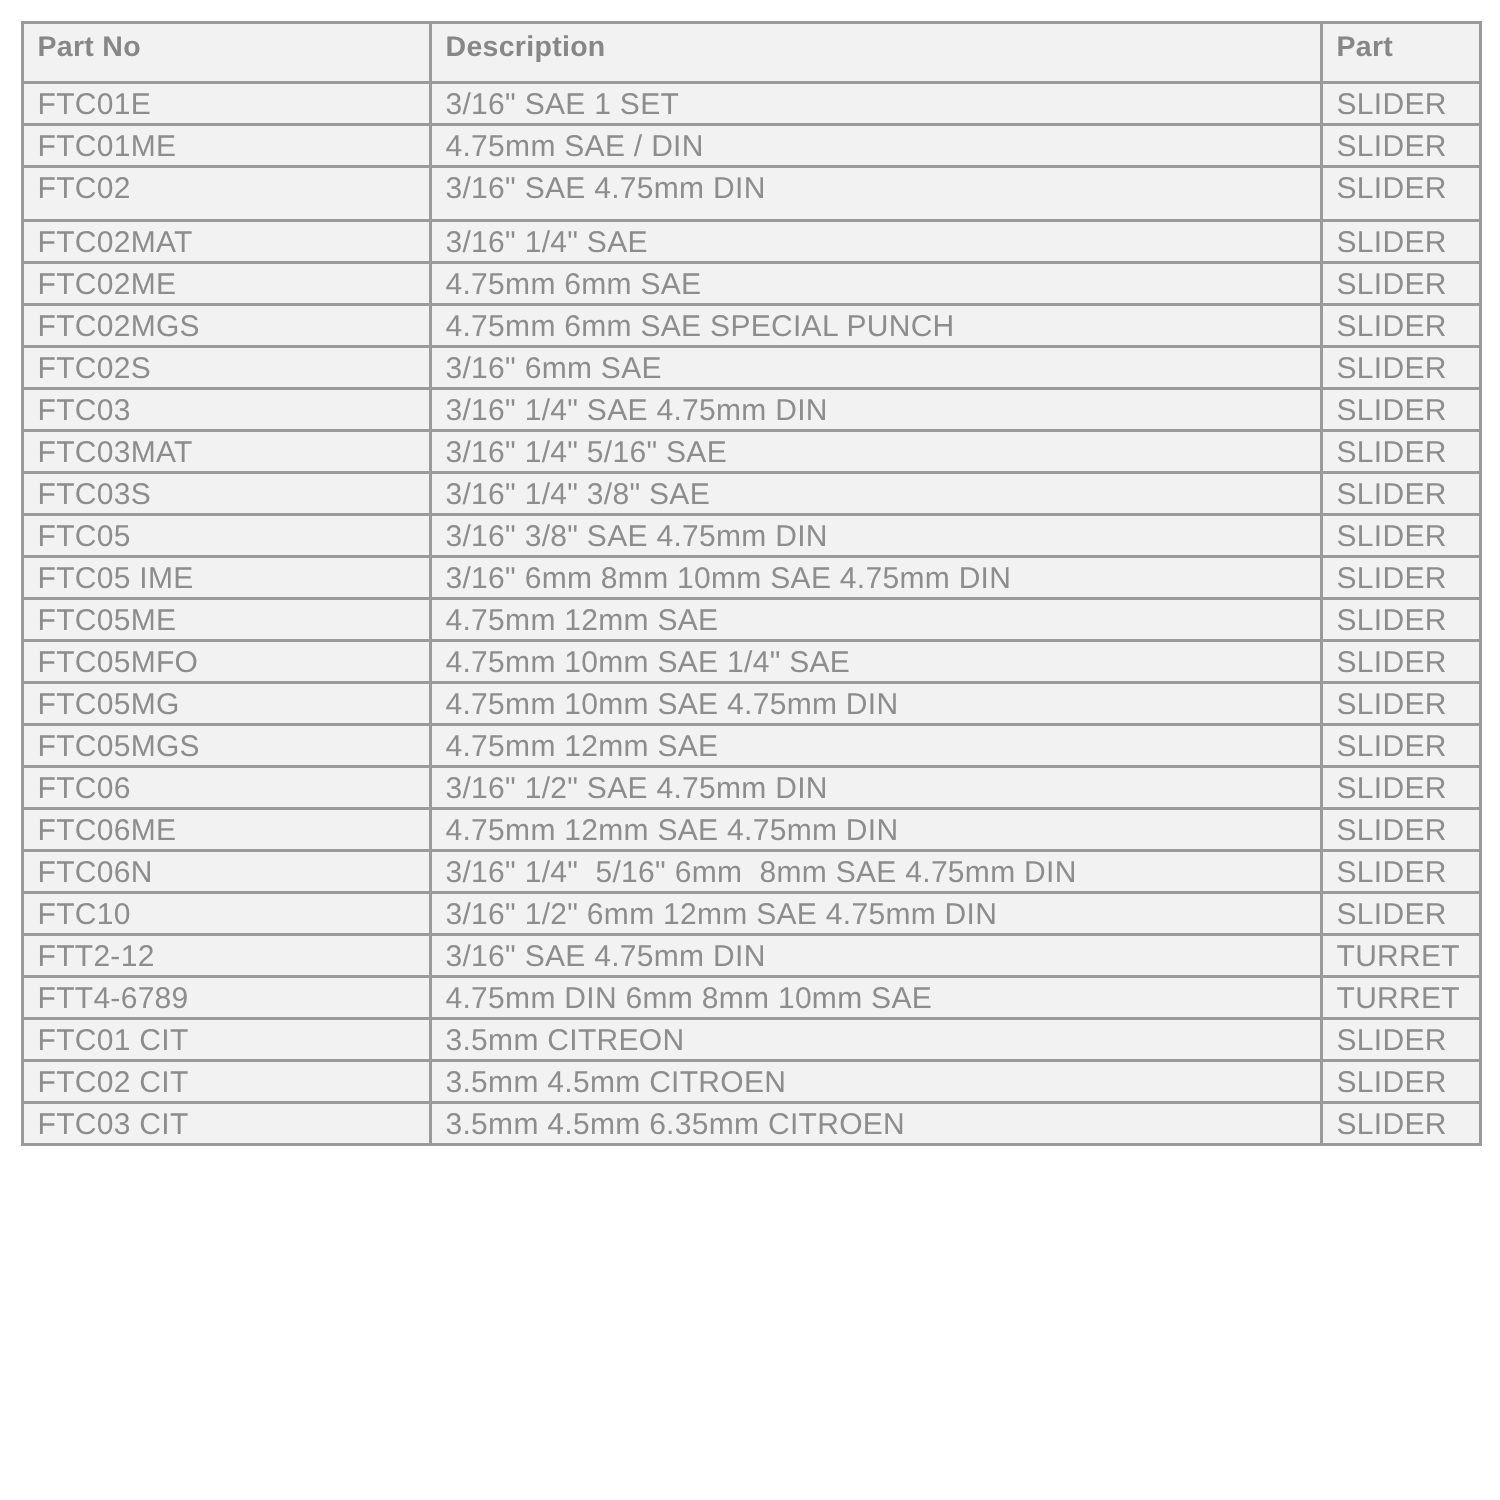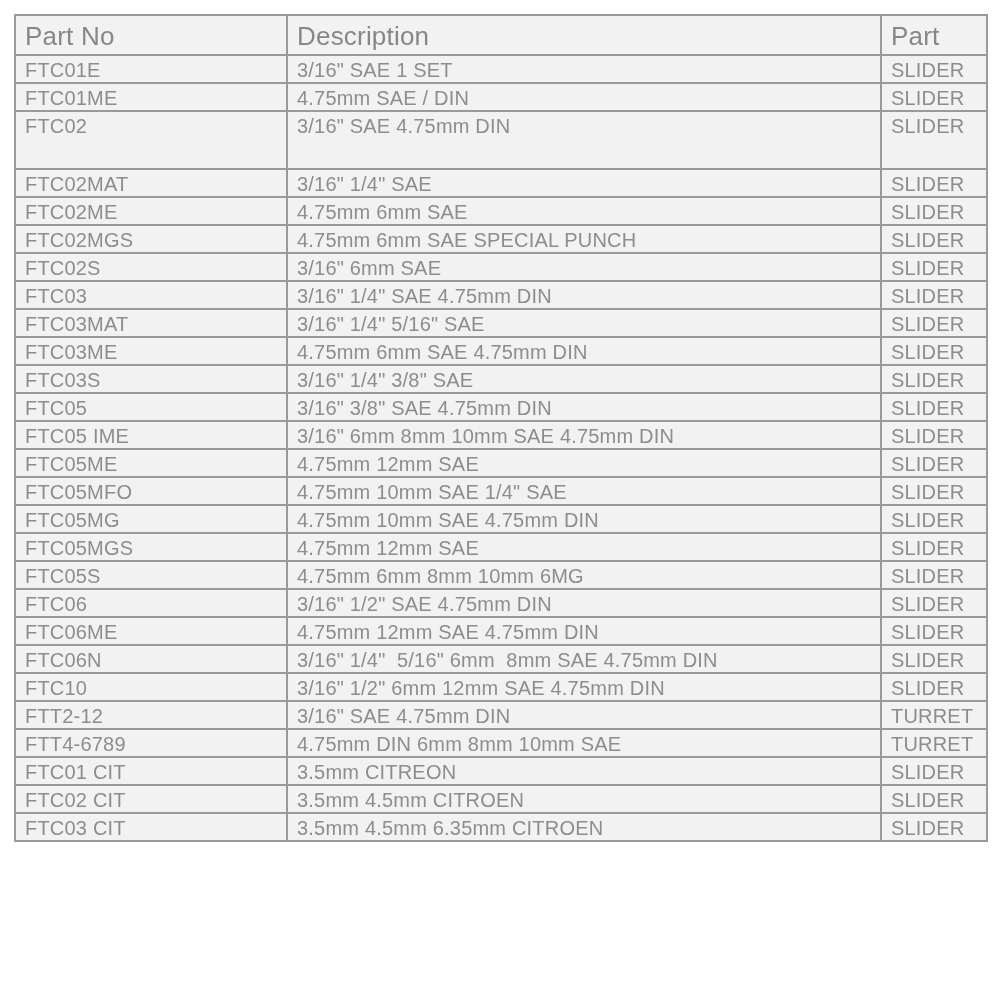--- a/index.html
+++ b/index.html
@@ -31,35 +31,35 @@
   .parts-table td {
     border: 2px solid var(--border);
     background: var(--cell-bg);
     text-align: left;
     vertical-align: top;
     overflow: hidden;
     white-space: pre-wrap;
   }
   .parts-table th {
     color: var(--header-text);
-    font-size: 26px;
-    font-weight: normal;
+    font-size: 19px;
+    font-weight: bold;
     height: 40px;
     padding: 5px 8px 0 9px;
     letter-spacing: 0.2px;
   }
   .parts-table td {
     color: var(--text);
     font-size: 20px;
     height: 27px;
     padding: 3px 8px 0 9px;
     letter-spacing: 0.2px;
   }
   .parts-table tr.tall td {
-    height: 58px;
+    height: 36px;
   }
   .col-part { width: 272px; }
   .col-desc { width: 594px; }
   .col-type { width: 106px; }
 </style>
 </head>
 <body>
 
 <main>
   <table class="parts-table">
@@ -110,25 +110,20 @@
           <td class="col-part">FTC03</td>
           <td class="col-desc">3/16" 1/4" SAE 4.75mm DIN</td>
           <td class="col-type">SLIDER</td>
         </tr>
         <tr>
           <td class="col-part">FTC03MAT</td>
           <td class="col-desc">3/16" 1/4" 5/16" SAE</td>
           <td class="col-type">SLIDER</td>
         </tr>
         <tr>
-          <td class="col-part">FTC03ME</td>
-          <td class="col-desc">4.75mm 6mm SAE 4.75mm DIN</td>
-          <td class="col-type">SLIDER</td>
-        </tr>
-        <tr>
           <td class="col-part">FTC03S</td>
           <td class="col-desc">3/16" 1/4" 3/8" SAE</td>
           <td class="col-type">SLIDER</td>
         </tr>
         <tr>
           <td class="col-part">FTC05</td>
           <td class="col-desc">3/16" 3/8" SAE 4.75mm DIN</td>
           <td class="col-type">SLIDER</td>
         </tr>
         <tr>
@@ -147,25 +142,20 @@
           <td class="col-type">SLIDER</td>
         </tr>
         <tr>
           <td class="col-part">FTC05MG</td>
           <td class="col-desc">4.75mm 10mm SAE 4.75mm DIN</td>
           <td class="col-type">SLIDER</td>
         </tr>
         <tr>
           <td class="col-part">FTC05MGS</td>
           <td class="col-desc">4.75mm 12mm SAE</td>
-          <td class="col-type">SLIDER</td>
-        </tr>
-        <tr>
-          <td class="col-part">FTC05S</td>
-          <td class="col-desc">4.75mm 6mm 8mm 10mm 6MG</td>
           <td class="col-type">SLIDER</td>
         </tr>
         <tr>
           <td class="col-part">FTC06</td>
           <td class="col-desc">3/16" 1/2" SAE 4.75mm DIN</td>
           <td class="col-type">SLIDER</td>
         </tr>
         <tr>
           <td class="col-part">FTC06ME</td>
           <td class="col-desc">4.75mm 12mm SAE 4.75mm DIN</td>

